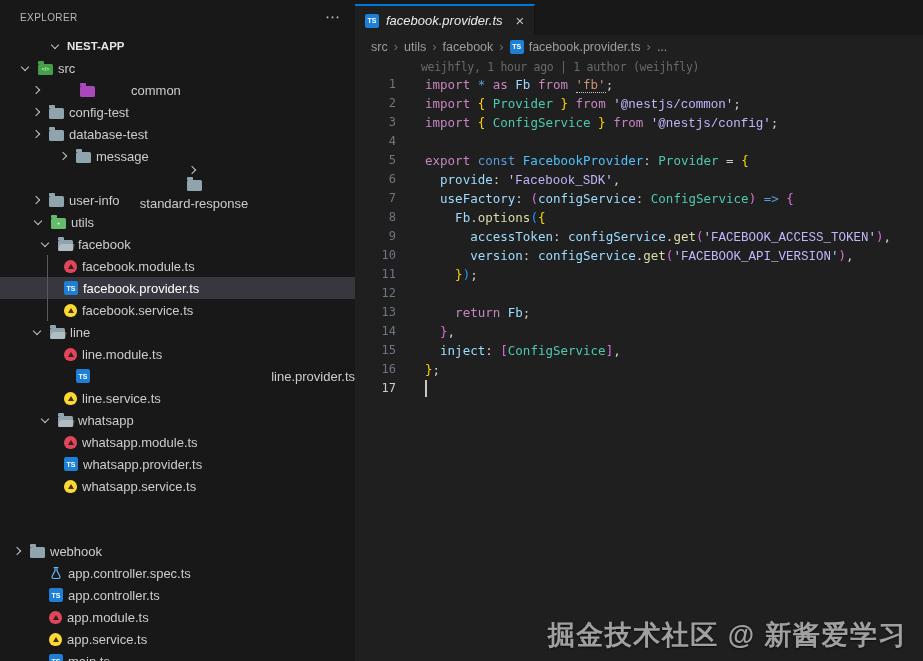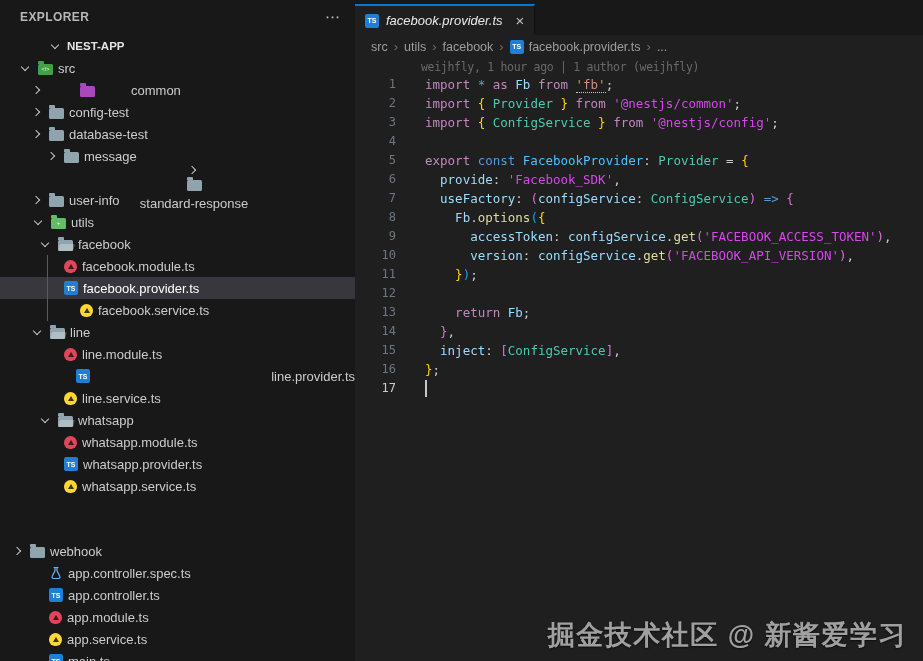--- a/index.html
+++ b/index.html
@@ -5,21 +5,21 @@
   * { margin:0; padding:0; box-sizing:border-box; }
   html,body { width:923px; height:661px; overflow:hidden; background:#1f1f1f;
     font-family:"Liberation Sans", sans-serif; }
   .window { position:relative; width:923px; height:661px; display:flex; }
 
   
   .sidebar { width:355px; height:661px; background:#181818; color:#cccccc; flex:none;
     position:relative; overflow:hidden; }
   .exp-header { height:34px; display:flex; align-items:center; justify-content:space-between;
     padding:0 14px 0 20px; }
-  .exp-title { font-size:12px; letter-spacing:.4px; color:#b8b8b8;font-weight:bold; }
+  .exp-title { font-size:10px; letter-spacing:.4px; color:#b8b8b8; }
   .exp-more { color:#c5c5c5; font-size:15px; cursor:pointer; letter-spacing:1px; }
   .ws-header { height:23px; display:flex; align-items:center; padding-left:6px; gap:4px;
     font-size:11.5px; font-weight:bold; color:#e4e4e4;margin-left:44px; }
   .tree { position:relative; }
   .row { height:22px; display:flex; align-items:center; gap:5px; font-size:13px; color:#cccccc;
     cursor:pointer; white-space:nowrap; }
   .row.sel { background:#37373d; color:#ffffff; }
   .guide { position:absolute; width:1px; background:#5a5a5a; left:47px; }
 
   
@@ -63,21 +63,21 @@
   .cl { display:flex; height:19px; line-height:19px; font-size:12.5px; position:relative; }
   .ln { width:41px; text-align:right; color:#6e7681; font-size:12px; flex:none; user-select:none; }
   .cl.cur .ln { color:#cccccc; }
   .lt { padding-left:29px; white-space:pre; color:#cccccc; }
   .kw  { color:#c586c0; }
   .kw2 { color:#569cd6; }
   .typ { color:#4ec9b0; }
   .cvar{ color:#4fc1ff; }
   .prop{ color:#9cdcfe; }
   .fn  { color:#dcdcaa; }
-  .str { color:#d946ef; }
+  .str { color:#c4b5fd;font-family:Liberation Mono, monospace; }
   .strw{ color:#ce9178; border-bottom:1px dotted #c8c8c8; }
   .b1 { color:#ffd700; } .b2 { color:#da70d6; } .b3 { color:#179fff; }
   .cursor { position:absolute; left:70px; top:1px; width:1.5px; height:17px; background:#c6c6c6; }
 
   .watermark { position:absolute; right:16px; bottom:8px; font-size:27px; font-weight:600;
     color:#a0a0a0; letter-spacing:1.5px; font-family:"Liberation Sans", sans-serif;
     text-shadow:0 1px 2px rgba(0,0,0,.6); pointer-events:none; }
 </style>
 </head>
 <body>
@@ -108,21 +108,21 @@
         <div class="row" style="padding-left: 33px;">
           <span class="icn chev right"></span>
           <span class="icn fold"></span>
           <span>config-test</span>
         </div>
         <div class="row" style="padding-left: 33px;">
           <span class="icn chev right"></span>
           <span class="icn fold"></span>
           <span>database-test</span>
         </div>
-        <div class="row" style="padding-left: 48px;">
+        <div class="row" style="padding-left: 33px; margin-left: 27px;">
           <span class="icn chev right"></span>
           <span class="icn fold"></span>
           <span>message</span>
         </div>
         <div class="row" style="padding-left: 33px; flex-direction: column;">
           <span class="icn chev right"></span>
           <span class="icn fold"></span>
           <span>standard-response</span>
         </div>
         <div class="row" style="padding-left: 33px;">
@@ -141,21 +141,21 @@
           <span>facebook</span>
         </div>
         <div class="row" style="padding-left: 64px;">
           <span class="icn nest red"></span>
           <span>facebook.module.ts</span>
         </div>
         <div class="row sel" style="padding-left: 64px;">
           <span class="icn tsb">TS</span>
           <span>facebook.provider.ts</span>
         </div>
-        <div class="row" style="padding-left: 80px;">
+        <div class="row" style="padding-left: 64px;">
           <span class="icn nest yellow"></span>
           <span>facebook.service.ts</span>
         </div>
         <div class="row" style="padding-left: 32px;">
           <span class="icn chev"></span>
           <span class="icn fold open"></span>
           <span>line</span>
         </div>
         <div class="row" style="padding-left: 64px;">
           <span class="icn nest red"></span>

